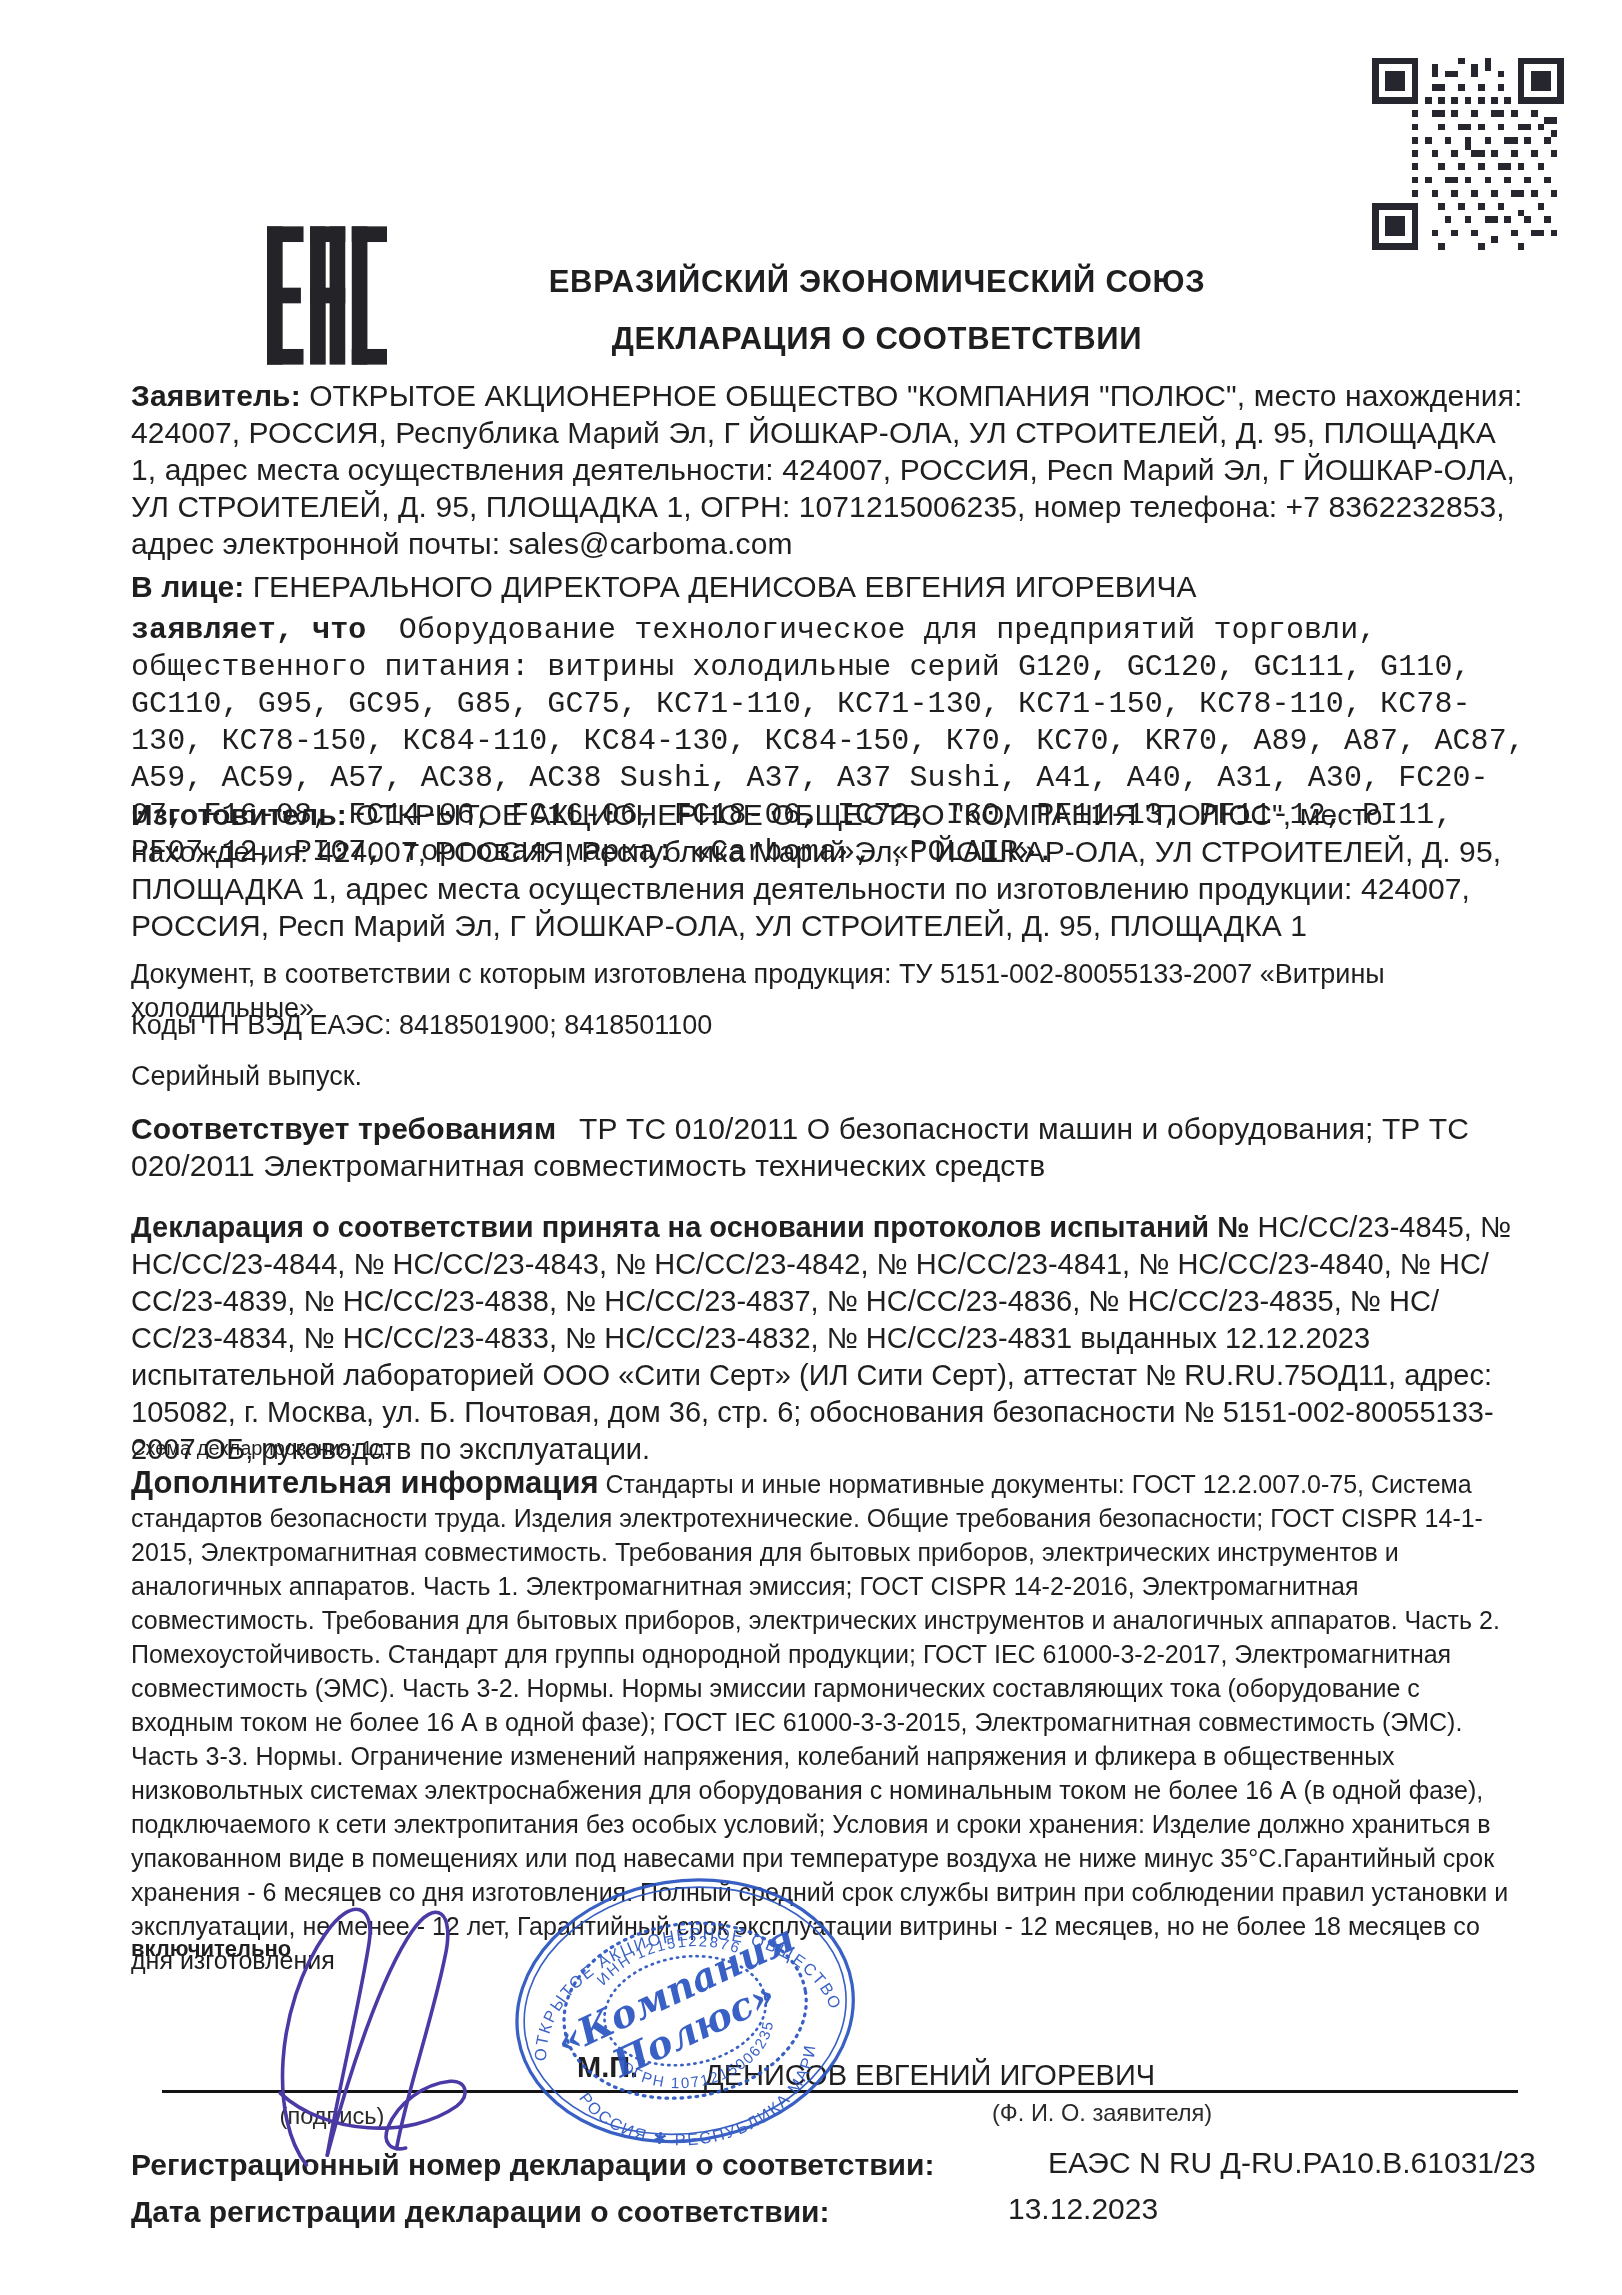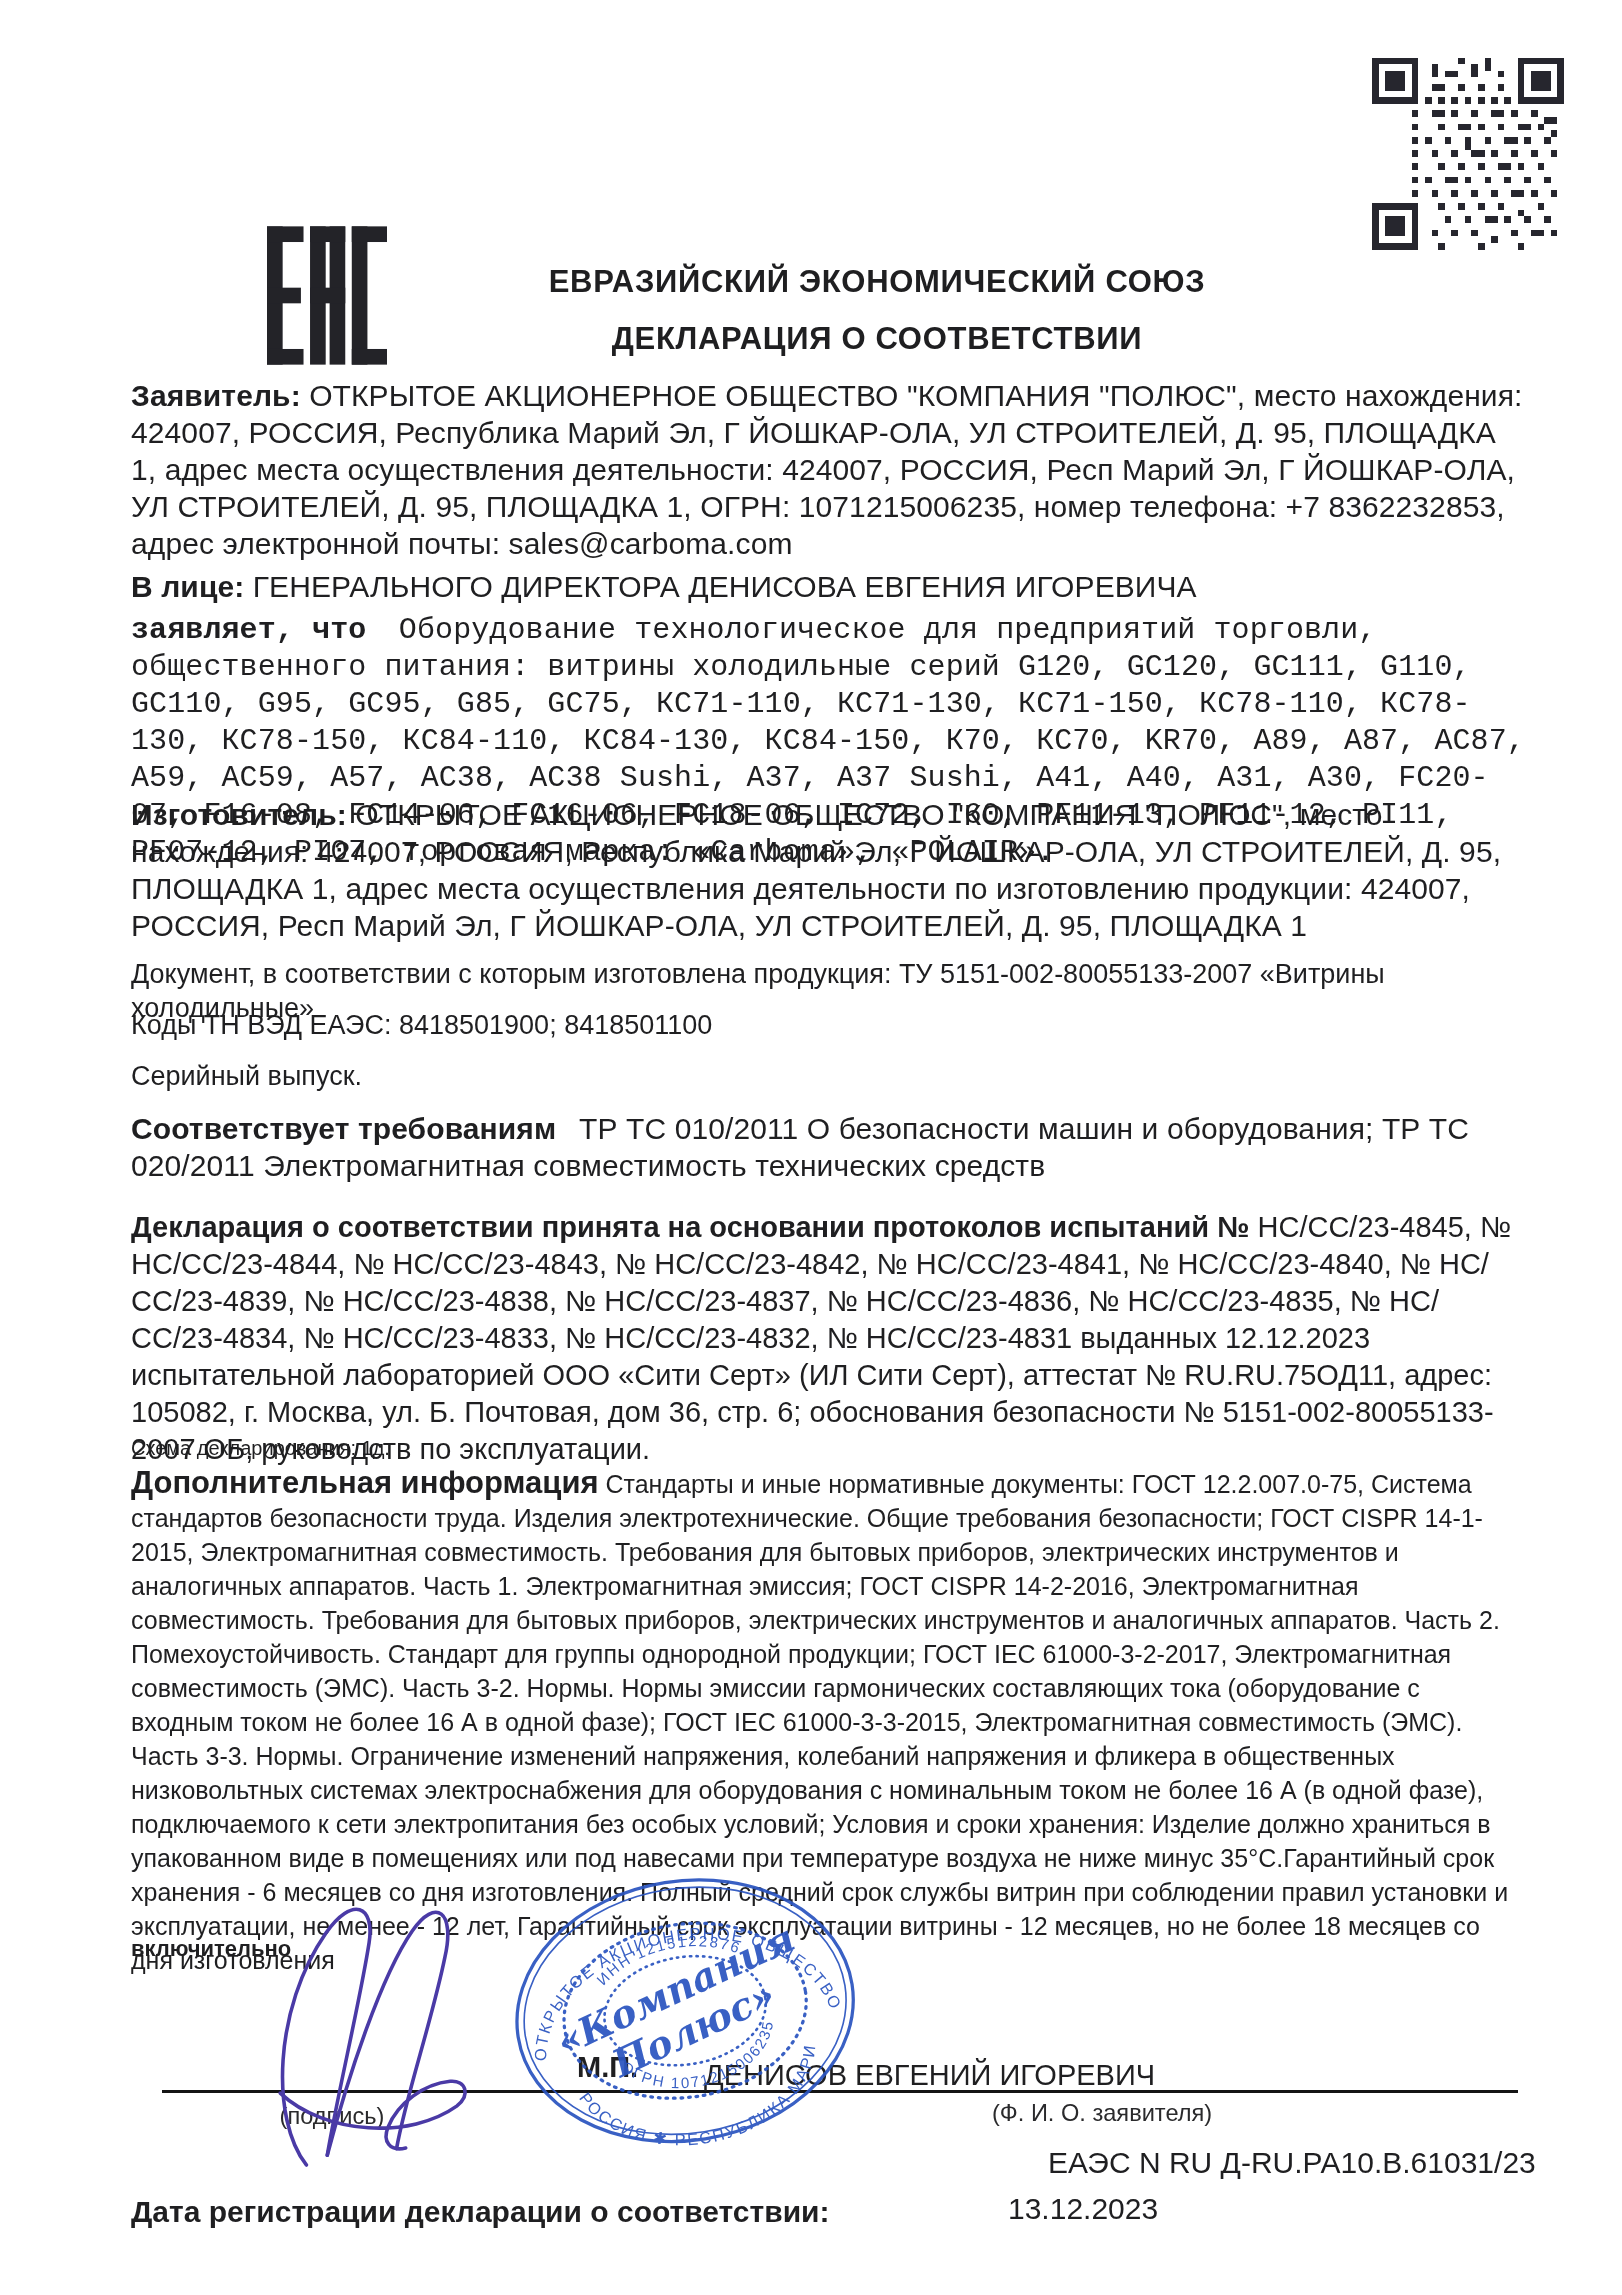--- a/index.html
+++ b/index.html
@@ -244,18 +244,19 @@
     </svg>
   </div>
 
   <div class="abs b" style="left:577px;top:2051px;font-size:29px;z-index:2;">М.П.</div>
   <div class="abs" style="left:704px;top:2059px;font-size:29px;z-index:2;">ДЕНИСОВ ЕВГЕНИЙ ИГОРЕВИЧ</div>
 
   <div class="abs rule" style="left:162px;top:2090px;width:1356px;z-index:1;"></div>
   <div class="abs caption" style="left:260px;top:2103px;width:144px;text-align:center;">(подпись)</div>
   <div class="abs caption" style="left:992px;top:2100px;">(Ф. И. О. заявителя)</div>
 
+  <div class="abs footer-label" style="left:131px;top:2148px;">Регистрационный номер декларации о соответствии:</div>
   <div class="abs footer-value" style="left:1008px;top:2146px;margin-left:40px;">ЕАЭС N RU Д-RU.РА10.В.61031/23</div>
   <div class="abs footer-label" style="left:131px;top:2195px;">Дата регистрации декларации о соответствии:</div>
   <div class="abs footer-value" style="left:1008px;top:2192px;">13.12.2023</div>
 
 </div>
 
 
 </body></html>

